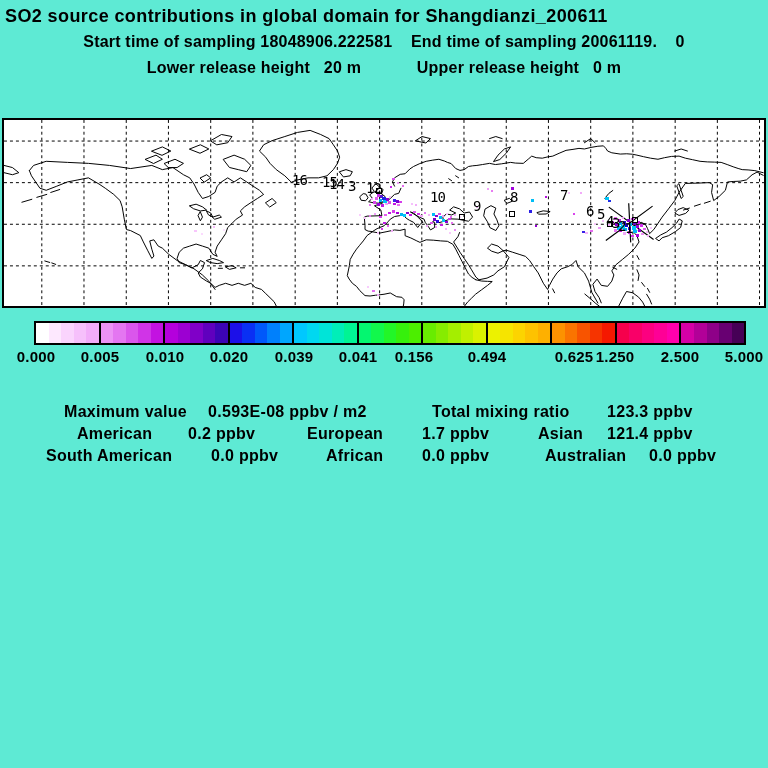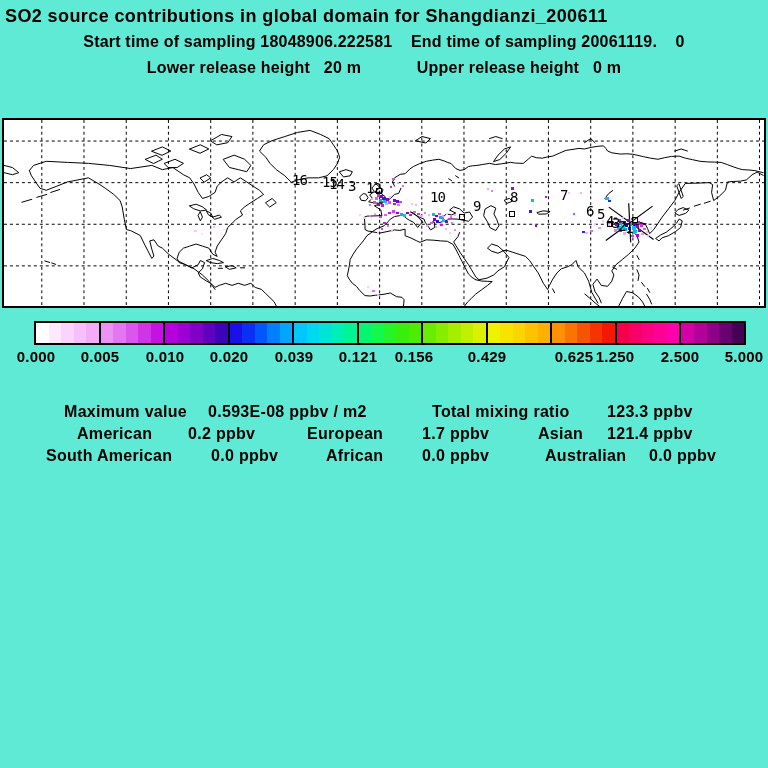--- a/index.html
+++ b/index.html
@@ -293,23 +293,23 @@
         <div class="sub" style="background: rgb(104, 0, 114);"></div>
         <div class="sub" style="background: rgb(70, 0, 86);"></div>
       </div>
     </div>
   <div id="ticks">
       <span class="tick" style="left: 36px;">0.000</span>
       <span class="tick" style="left: 100px;">0.005</span>
       <span class="tick" style="left: 165px;">0.010</span>
       <span class="tick" style="left: 229px;">0.020</span>
       <span class="tick" style="left: 294px;">0.039</span>
-      <span class="tick" style="left: 358px;">0.121</span>
+      <span class="tick" style="left: 358px;">0.041</span>
       <span class="tick" style="left: 414px;">0.156</span>
-      <span class="tick" style="left: 487px;">0.429</span>
+      <span class="tick" style="left: 487px;">0.494</span>
       <span class="tick" style="left: 574px;">0.625</span>
       <span class="tick" style="left: 615px;">1.250</span>
       <span class="tick" style="left: 680px;">2.500</span>
       <span class="tick" style="left: 744px;">5.000</span>
     </div>
   <div id="stats">
       <span class="stat" style="left: 64px; top: 403px;">Maximum value</span>
       <span class="stat" style="left: 208px; top: 403px;">0.593E-08 ppbv / m2</span>
       <span class="stat" style="left: 432px; top: 403px;">Total mixing ratio</span>
       <span class="stat" style="left: 607px; top: 403px;">123.3 ppbv</span>

